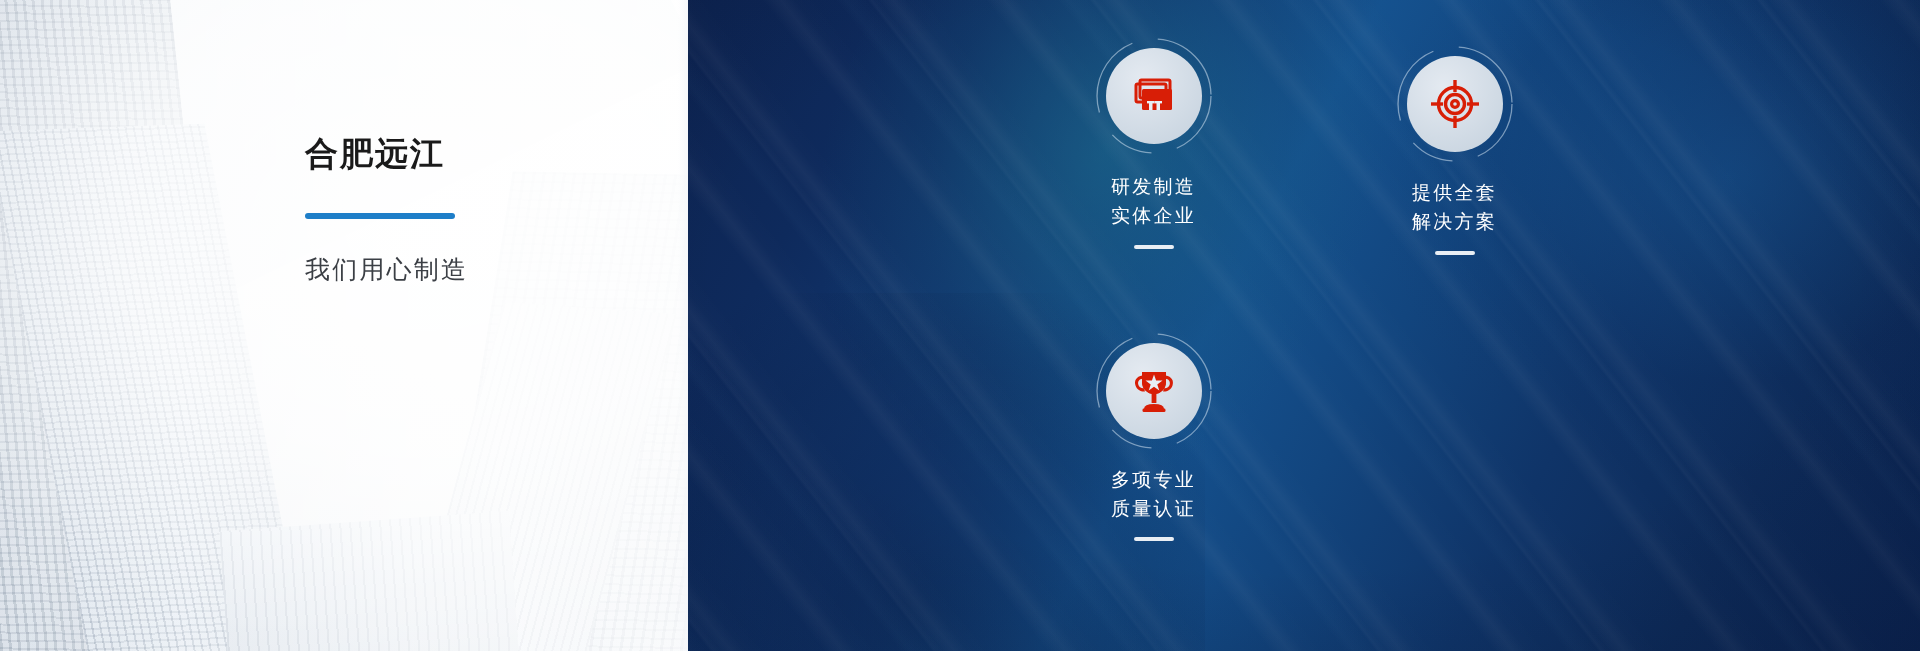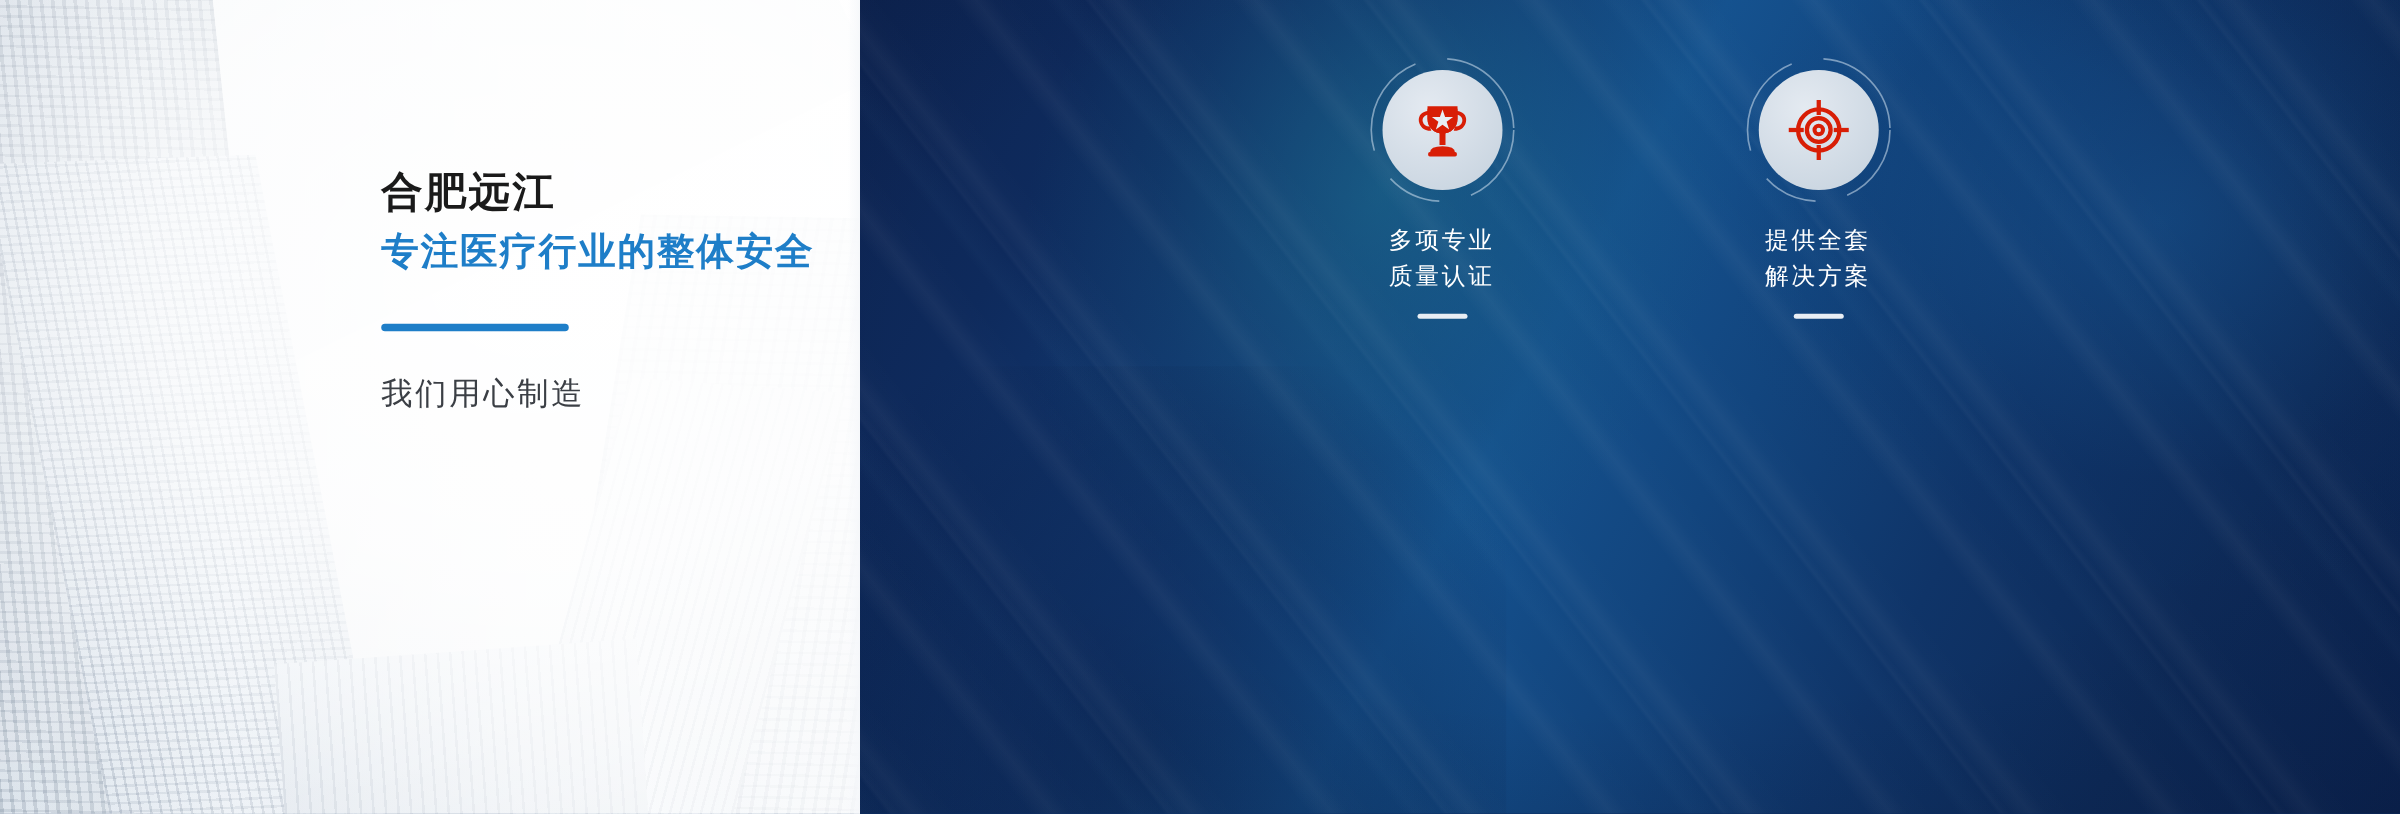--- a/index.html
+++ b/index.html
@@ -215,39 +215,85 @@
       <div class="bldg b2"></div>
       <div class="bldg b4"></div>
       <div class="bldg b5"></div>
       <div class="bldg b6"></div>
     </div>
     <div class="wash"></div>
     <div class="seam"></div>
 
     <div class="left-text">
       <div class="h-cn-1">合肥远江</div>
-      <div class="h-cn-2">专注医疗行业的整体安全</div>
       <div class="divider"></div>
       <div class="body-lines">
         <div class="body-line">我们用心制造</div>
       </div>
     </div>
   </div>
 
   <div class="right-panel">
     <div class="glow-a"></div>
     <div class="glow-b"></div>
     <div class="glow-c"></div>
     <div class="streaks"></div>
     <div class="streaks2"></div>
     <div class="vignette"></div>
 
     <div class="grid">
 
-
+      <div class="cell">
+        <div class="icon-wrap">
+          <svg class="icon-arc" viewBox="0 0 120 120">
+            <circle cx="60" cy="60" r="57" fill="none" stroke="rgba(210,225,240,.55)" stroke-width="1.3" stroke-dasharray="84 26 44 26 84 26" stroke-dashoffset="18"></circle>
+          </svg>
+          <div class="icon-disc">
+            <svg width="50" height="40" viewBox="0 0 50 40">
+              <rect x="11" y="4" width="30" height="18" rx="1.5" fill="none" stroke="#d81e06" stroke-width="3"></rect>
+              <rect x="7" y="8" width="30" height="18" rx="1.5" fill="none" stroke="#d81e06" stroke-width="3"></rect>
+              <rect x="13" y="13" width="30" height="21" rx="1.5" fill="#d81e06"></rect>
+              <rect x="20" y="27" width="3.5" height="7" fill="#e8eef5"></rect>
+              <rect x="27.5" y="27" width="3.5" height="7" fill="#e8eef5"></rect>
+              <rect x="18" y="25" width="7.5" height="2.4" fill="#e8eef5"></rect>
+              <rect x="25.5" y="25" width="7.5" height="2.4" fill="#e8eef5"></rect>
+            </svg>
+          </div>
+        </div>
+        <div class="feat-label">
+          <span>研发制造</span><br>
+          <span>实体企业</span>
+        </div>
+        <div class="feat-rule"></div>
+      </div>
+
+
+      <div class="cell row2">
+        <div class="icon-wrap">
+          <svg class="icon-arc" viewBox="0 0 120 120">
+            <circle cx="60" cy="60" r="57" fill="none" stroke="rgba(210,225,240,.55)" stroke-width="1.3" stroke-dasharray="84 26 44 26 84 26" stroke-dashoffset="18"></circle>
+          </svg>
+          <div class="icon-disc">
+            <svg width="50" height="50" viewBox="0 0 50 50">
+              <circle cx="25" cy="25" r="16.5" fill="none" stroke="#d81e06" stroke-width="3.4"></circle>
+              <circle cx="25" cy="25" r="9.5" fill="none" stroke="#d81e06" stroke-width="3.4"></circle>
+              <circle cx="25" cy="25" r="3.4" fill="none" stroke="#d81e06" stroke-width="3.2"></circle>
+              <rect x="23.3" y="1" width="3.4" height="12" fill="#d81e06"></rect>
+              <rect x="23.3" y="37" width="3.4" height="12" fill="#d81e06"></rect>
+              <rect x="1" y="23.3" width="12" height="3.4" fill="#d81e06"></rect>
+              <rect x="37" y="23.3" width="12" height="3.4" fill="#d81e06"></rect>
+            </svg>
+          </div>
+        </div>
+        <div class="feat-label">
+          <span>提供全套</span><br>
+          <span>解决方案</span>
+        </div>
+        <div class="feat-rule"></div>
+      </div>
 
       <div class="cell row2">
         <div class="icon-wrap">
           <svg class="icon-arc" viewBox="0 0 120 120">
             <circle cx="60" cy="60" r="57" fill="none" stroke="rgba(210,225,240,.55)" stroke-width="1.3" stroke-dasharray="84 26 44 26 84 26" stroke-dashoffset="18"></circle>
           </svg>
           <div class="icon-disc">
             <svg width="48" height="46" viewBox="0 0 48 46">
               <path d="M12 4 h24 v10 a12 12 0 0 1 -24 0 z" fill="#d81e06"></path>
               <path d="M12 6 h2.5 v8 a9.5 9.5 0 0 0 19 0 v-8 h2.5 v8 a12 12 0 0 1 -24 0 z" fill="#d81e06"></path>
@@ -260,40 +306,16 @@
             </svg>
           </div>
         </div>
         <div class="feat-label">
           <span>多项专业</span><br>
           <span>质量认证</span>
         </div>
         <div class="feat-rule"></div>
       </div>
 
-      <div class="cell row2">
-        <div class="icon-wrap">
-          <svg class="icon-arc" viewBox="0 0 120 120">
-            <circle cx="60" cy="60" r="57" fill="none" stroke="rgba(210,225,240,.55)" stroke-width="1.3" stroke-dasharray="84 26 44 26 84 26" stroke-dashoffset="18"></circle>
-          </svg>
-          <div class="icon-disc">
-            <svg width="50" height="50" viewBox="0 0 50 50">
-              <circle cx="25" cy="25" r="16.5" fill="none" stroke="#d81e06" stroke-width="3.4"></circle>
-              <circle cx="25" cy="25" r="9.5" fill="none" stroke="#d81e06" stroke-width="3.4"></circle>
-              <circle cx="25" cy="25" r="3.4" fill="none" stroke="#d81e06" stroke-width="3.2"></circle>
-              <rect x="23.3" y="1" width="3.4" height="12" fill="#d81e06"></rect>
-              <rect x="23.3" y="37" width="3.4" height="12" fill="#d81e06"></rect>
-              <rect x="1" y="23.3" width="12" height="3.4" fill="#d81e06"></rect>
-              <rect x="37" y="23.3" width="12" height="3.4" fill="#d81e06"></rect>
-            </svg>
-          </div>
-        </div>
-        <div class="feat-label">
-          <span>提供全套</span><br>
-          <span>解决方案</span>
-        </div>
-        <div class="feat-rule"></div>
-      </div>
-
     </div>
   </div>
 
 </div>
 
 </body></html>

